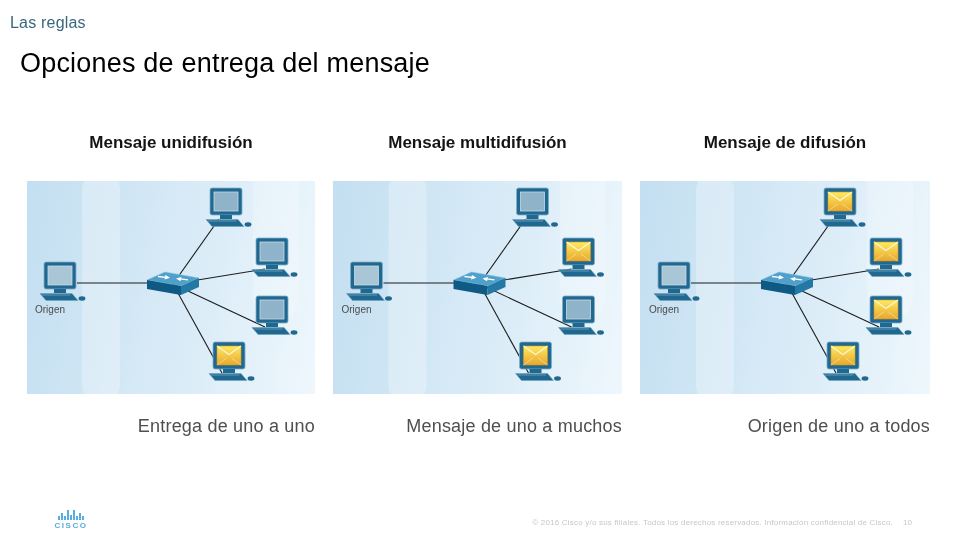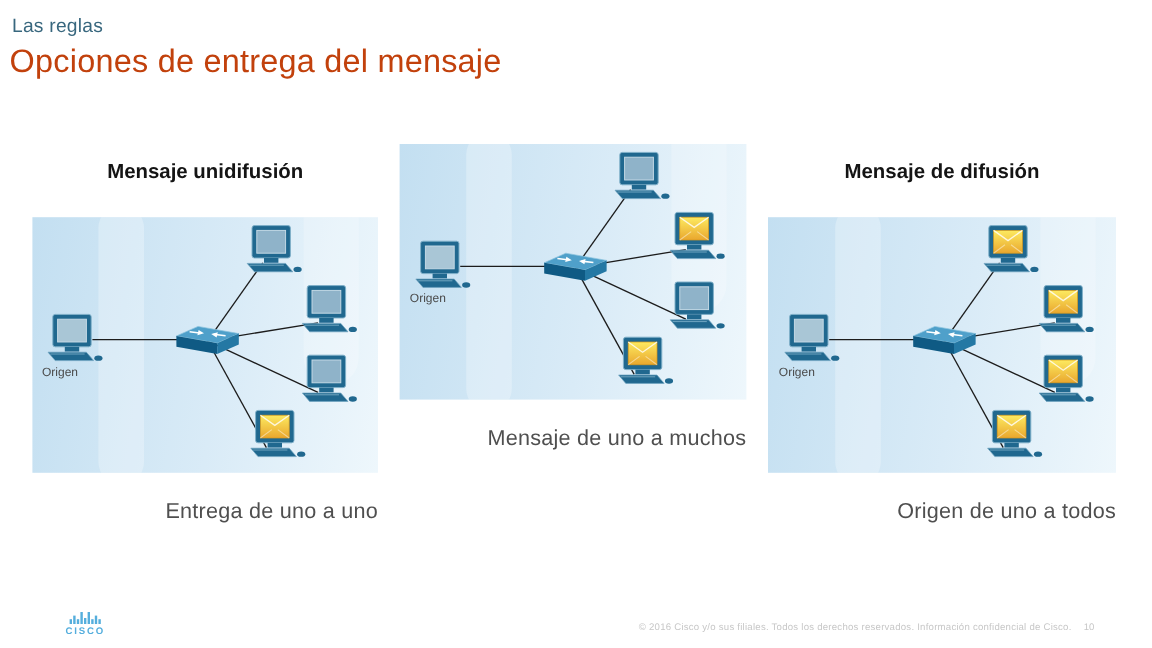--- a/index.html
+++ b/index.html
@@ -5,22 +5,22 @@
   html,body{margin:0;padding:0;background:#fff;}
   .slide{
     position:relative;width:960px;height:540px;background:#ffffff;overflow:hidden;
     font-family:"Liberation Sans",sans-serif;
   }
   .eyebrow{
     position:absolute;left:10px;top:14px;
     font-size:16px;color:#38677e;letter-spacing:.2px;
   }
   .title{
-    position:absolute;left:8px;top:36px;margin:0;
-    font-size:27px;font-weight:400;color:#c2410c;letter-spacing:.2px;
+    position:absolute;left:8px;top:36px;margin:12px;
+    font-size:27px;font-weight:400;color:#000000;letter-spacing:.2px;
   }
   .column{position:absolute;top:92px;}
   .col-unicast{left:27px;width:288px;}
   .col-multicast{left:333px;width:289px;}
   .col-broadcast{left:640px;width:290px;}
   .col-header{
     text-align:center;font-size:17px;font-weight:bold;color:#141414;
     height:20px;line-height:20px;margin-top:41px;
   }
   .panel{
@@ -128,20 +128,21 @@
             <path d="M -19 14 L 9.5 14" stroke="#7fb0c9" stroke-width="0.7"></path>
             <ellipse cx="21" cy="17.5" rx="3.4" ry="2.2" fill="#20688f"></ellipse>
           </g>
           <text x="8" y="132" font-size="10" fill="#4a4a4a">Origen</text>
         </svg>
       </div>
     <div class="caption">Entrega de uno a uno</div>
   </section>
 
   <section class="column col-multicast">
+    <div class="col-header">Mensaje multidifusión</div>
     <div class="panel">
         <svg viewBox="0 0 288 213" xmlns="http://www.w3.org/2000/svg">
           <defs>
             <linearGradient id="envGrad1" x1="0" y1="0" x2="0" y2="1">
               <stop offset="0" stop-color="#fdea60"></stop>
               <stop offset="1" stop-color="#e9a72e"></stop>
             </linearGradient>
           </defs>
           <rect x="55" y="-10" width="38" height="233" rx="19" fill="#ffffff" opacity="0.28"></rect>
           <rect x="226" y="-25" width="46" height="165" rx="23" fill="#ffffff" opacity="0.22"></rect>

